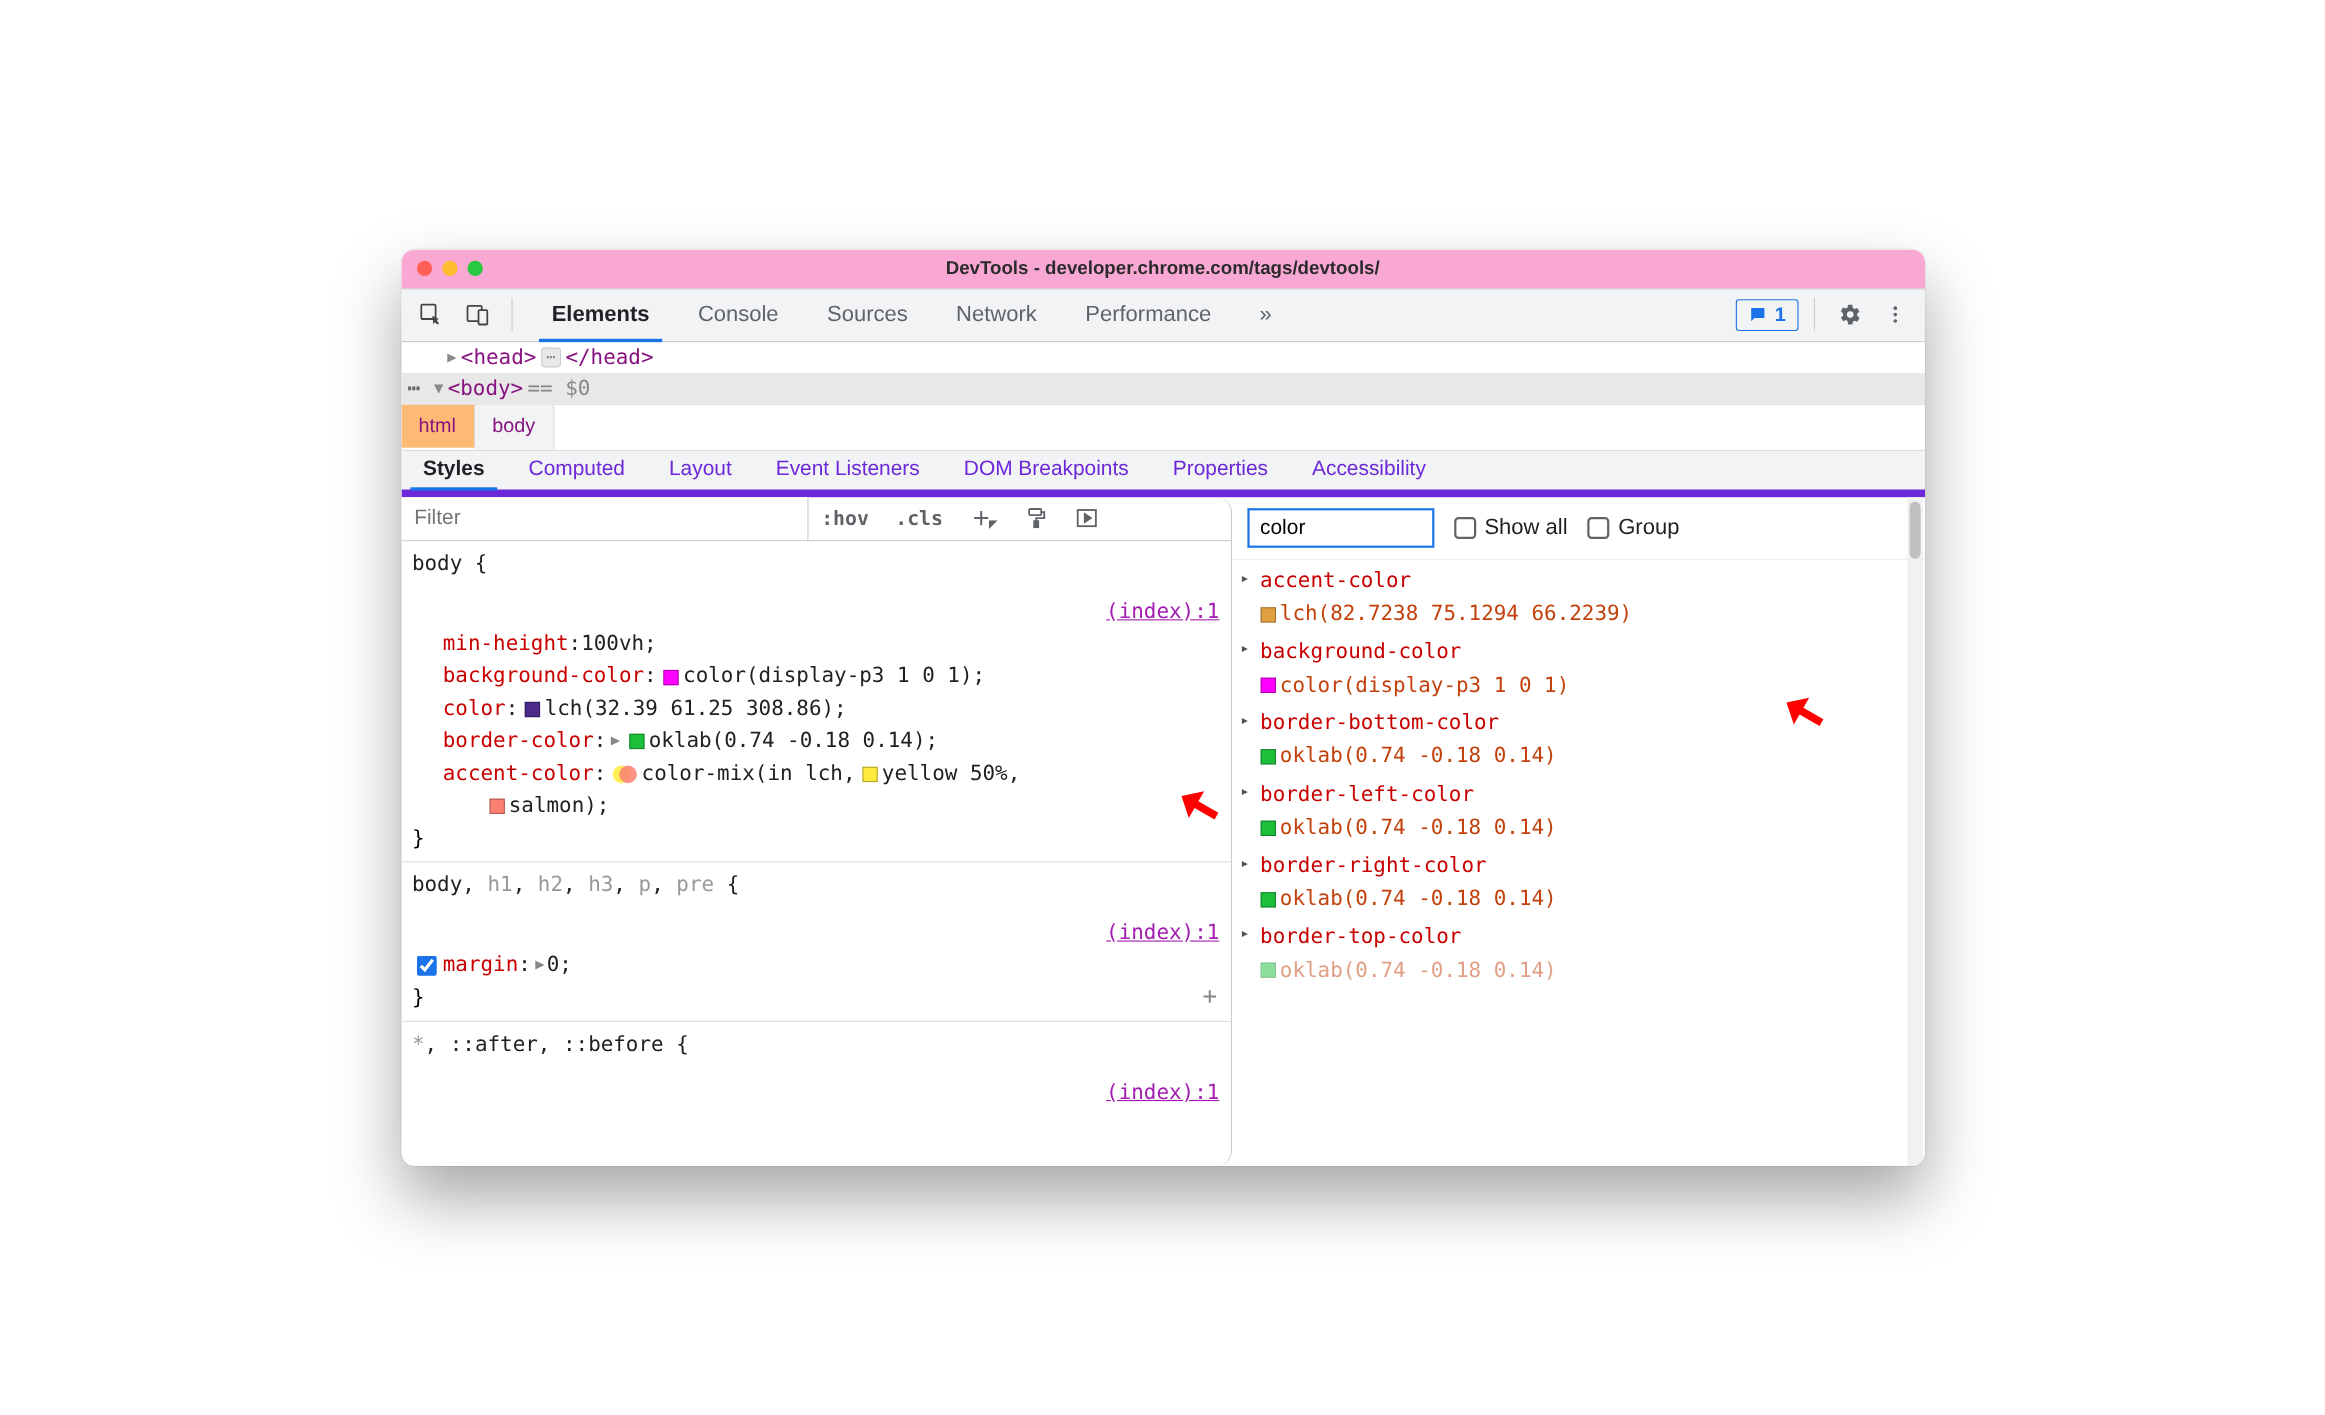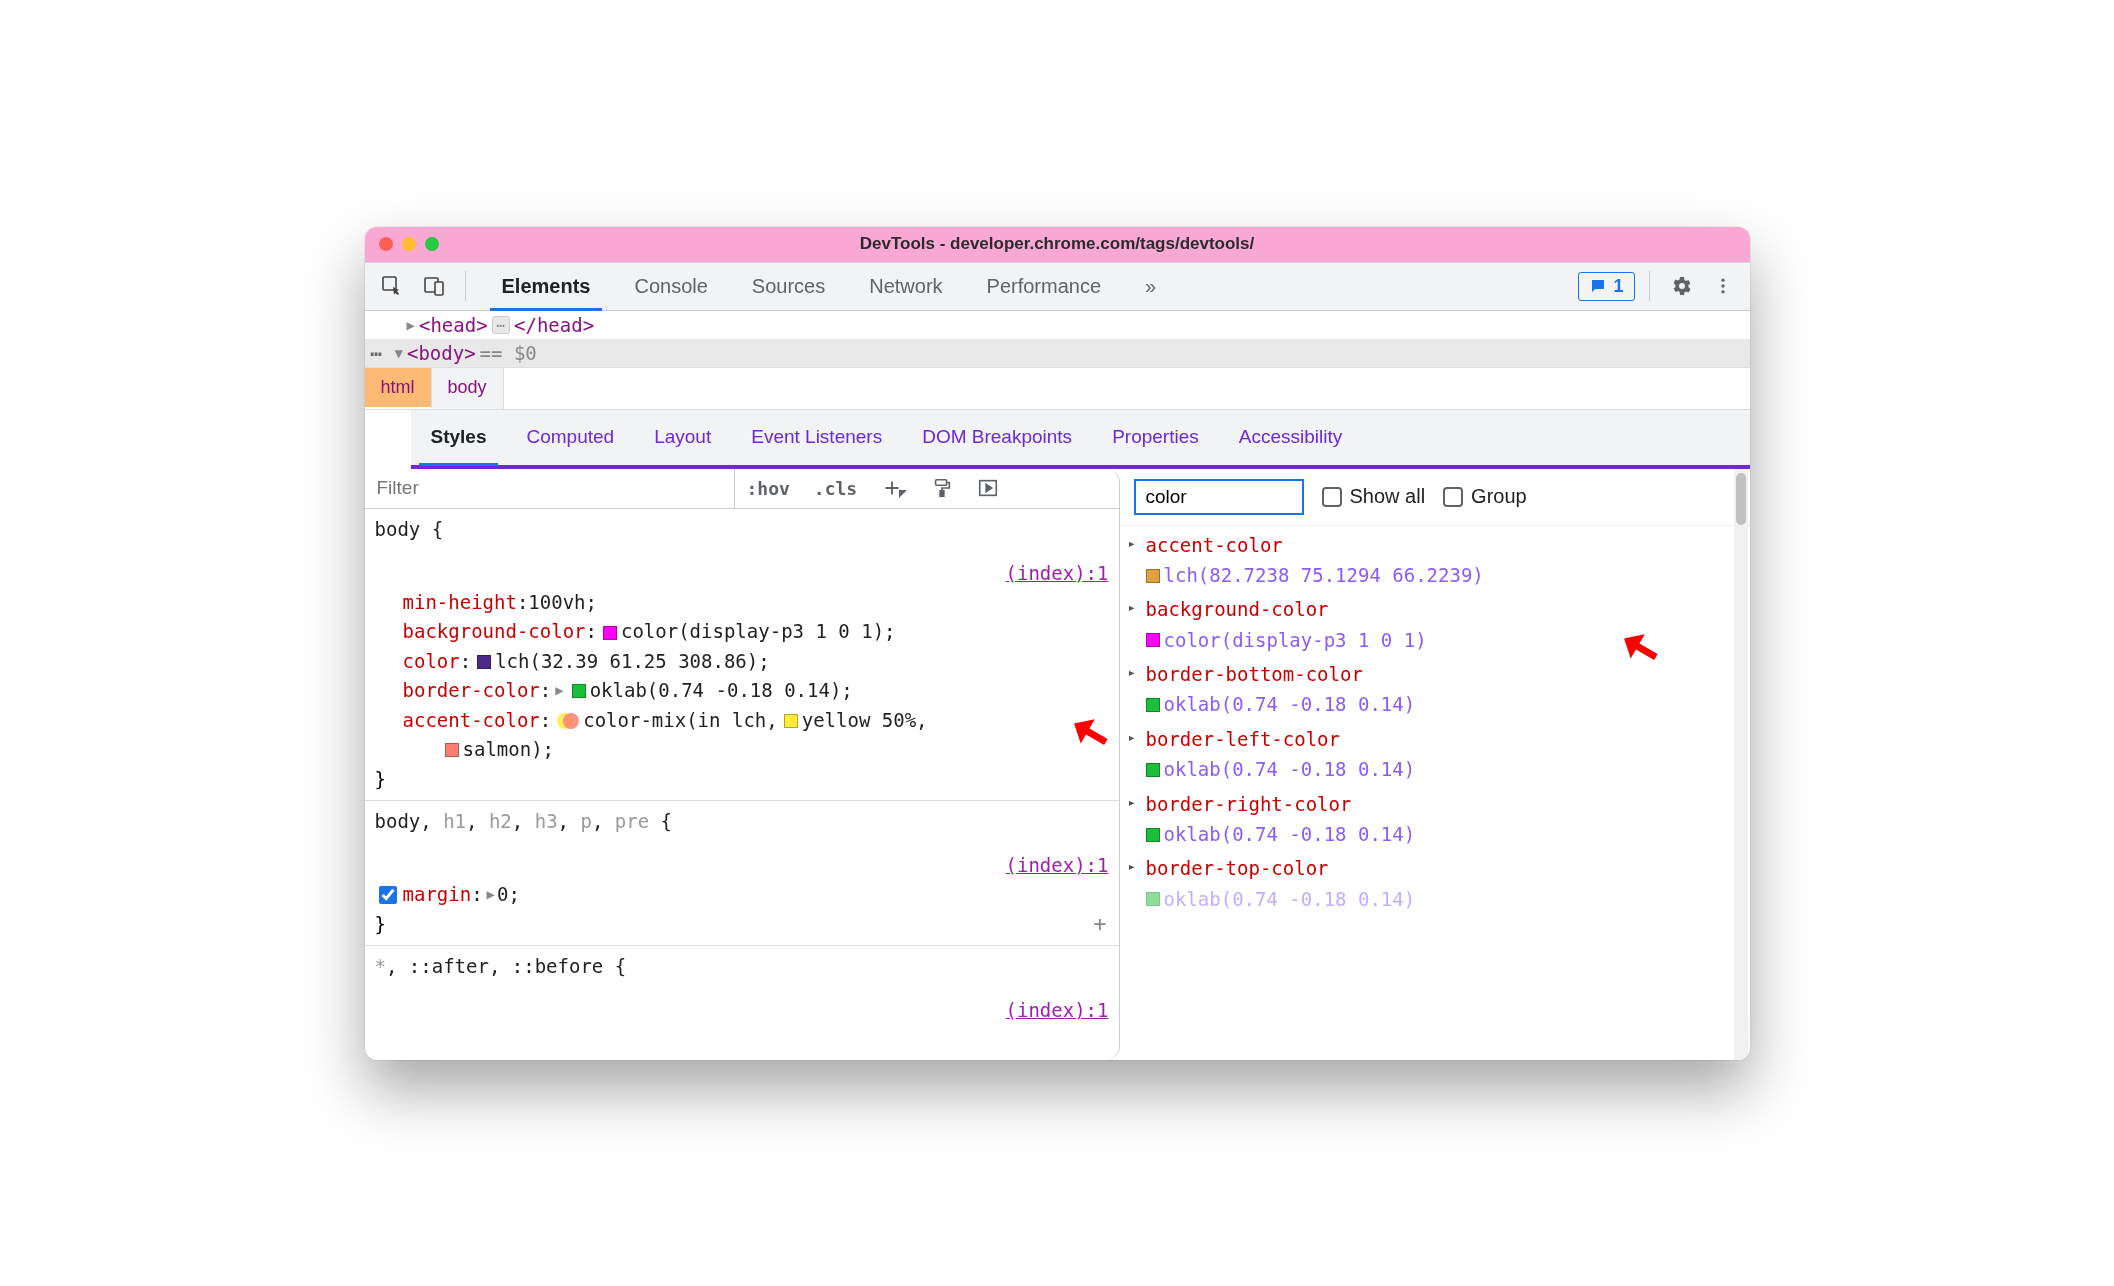--- a/index.html
+++ b/index.html
@@ -25,21 +25,21 @@
 .dom-row { display: flex; align-items: center; padding: 3px 8px 3px 30px; gap: 4px; }
 .dom-row.sel { background: #e8e8e8; position: relative; }
 .dom-row.sel::before { content: "⋯"; position: absolute; left: 6px; color: #666; font-weight: 700; }
 .tri { color: #888; font-size: 14px; }
 .tag { color: #881280; }
 .eq { color: #888; }
 .ellips { background: #e8e8e8; border: 1px solid #ccc; border-radius: 3px; padding: 0 4px; color: #888; font-size: 14px; }
 .breadcrumb { display: flex; gap: 0; border-bottom: 1px solid #ddd; font-size: 18px; }
 .bc { padding: 9px 16px; color: #881280; background: #fdba74; border-right: 1px solid #ddd; }
 .bc:first-child { border-bottom: 2px solid #fff; }
-.subtabs { display: flex; align-items: center; border-bottom: 4px solid #6d28d9; background: #f1f3f4; height: 59px; margin-left: 46px; }
+.subtabs { display: flex; align-items: center; border-bottom: 7px solid #6d28d9; background: #f1f3f4; height: 42px; }
 .subtab { padding: 0 20px; font-size: 19px; color: #6d28d9; display: flex; align-items: center; height: 100%; position: relative; }
 .subtab.active { color: #202124; font-weight: 600; }
 .subtab.active::after { content: ""; position: absolute; left: 8px; right: 8px; bottom: -1px; height: 3px; background: #1a73e8; }
 .panes { display: flex; flex: 1; min-height: 0; }
 .left { width: 755px; display: flex; flex-direction: column; border-right: 1px solid #ccc; border-radius: 14px; }
 .right { flex: 1; display: flex; flex-direction: column; position: relative; }
 .filterbar { display: flex; align-items: center; border-bottom: 1px solid #ccc; height: 40px; }
 .filter-input { flex: 0 0 370px; height: 100%; border: none; padding: 0 12px; font-size: 19px; color: #5f6368; background: #fff; border-right: 1px solid #ccc; outline: none; }
 .fact { padding: 0 12px; font-family: Menlo, monospace; font-size: 18px; color: #5f6368; font-weight: 600; display: flex; align-items: center; height: 100%; }
 .fact.icon { font-family: inherit; }
@@ -60,21 +60,21 @@
 .chk { width: 18px; height: 18px; accent-color: #1a73e8; margin-right: 6px; margin-left: -24px; }
 .plus-ghost { position: absolute; right: 12px; bottom: 4px; color: #888; font-size: 22px; font-weight: 300; }
 .right-header { display: flex; align-items: center; gap: 18px; padding: 10px 14px; border-bottom: 1px solid #eee; }
 .search-input { border: 2px solid #1a73e8; outline: none; font-size: 19px; padding: 5px 10px; width: 170px; font-family: inherit; }
 .cbrow { display: flex; align-items: center; gap: 8px; font-size: 20px; color: #202124; }
 .cb { width: 20px; height: 20px; border: 2px solid #5f6368; border-radius: 4px; }
 .computed { flex: 1; overflow: auto; font-family: Menlo, monospace; font-size: 19px; line-height: 1.6; padding: 4px 0; }
 .crow { padding: 0 14px 4px 26px; position: relative; }
 .crow::before { content: "▸"; position: absolute; left: 8px; top: 2px; color: #555; font-size: 14px; }
 .cname { color: #c80000; }
-.cval { color: #8b5cf6; display: flex; align-items: center; }
+.cval { color: #c2410c; display: flex; align-items: center; }
 .scroll-right { position: absolute; right: 2px; top: 0; bottom: 0; width: 14px; background: #f1f1f1; }
 .scroll-right .thumb { position: absolute; left: 2px; right: 2px; top: 4px; height: 52px; background: #c1c1c1; border-radius: 6px; }
 svg { display: block; }
 .arrow { position: absolute; width: 42px; height: 42px; color: #ff0000; }
 .arrow svg { width: 100%; height: 100%; }
 </style>
 </head>
 <body>
 
 <div class="stage">

